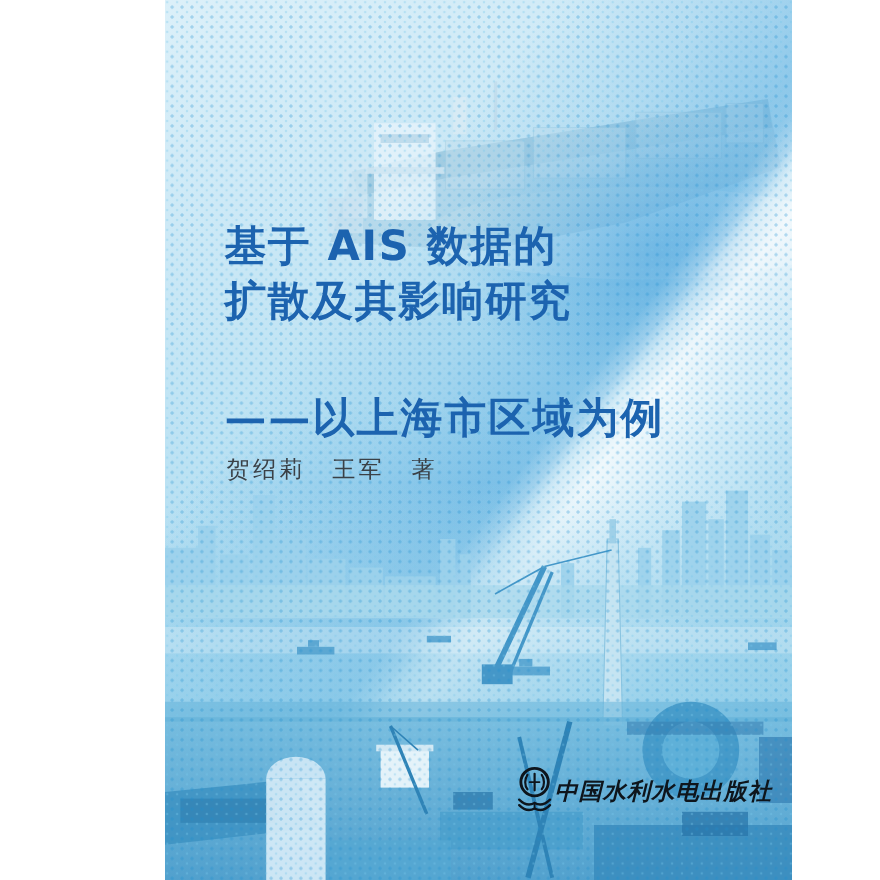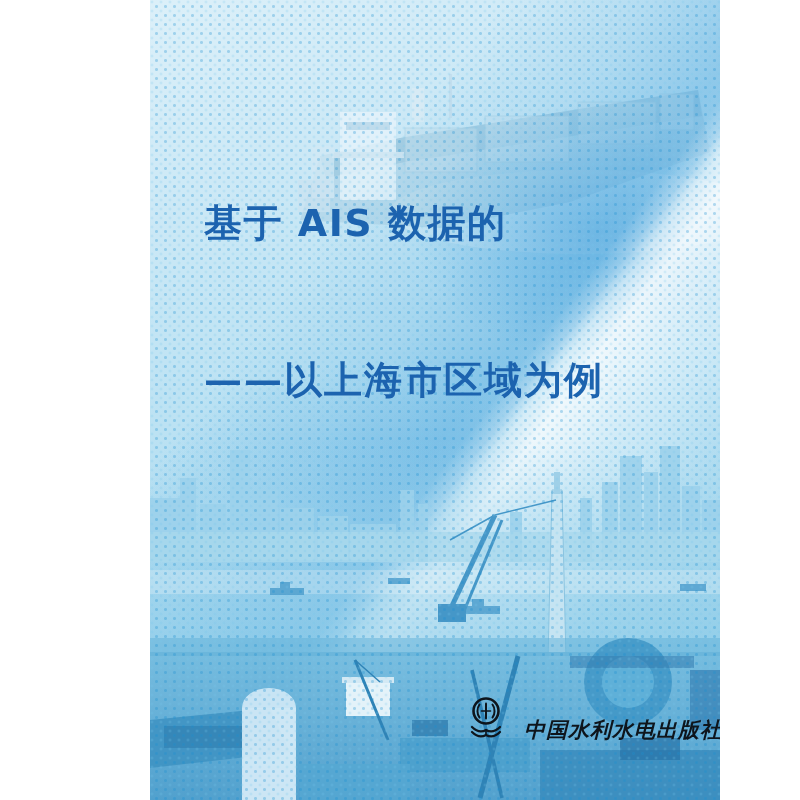--- a/index.html
+++ b/index.html
@@ -47,21 +47,21 @@
     position:absolute;left:54px;top:355px;z-index:10;
     font-family:"DejaVu Serif","Liberation Serif",serif;
     font-size:38px;font-weight:700;letter-spacing:2px;color:#1c63af;white-space:nowrap;
   }
   .authors{
     position:absolute;left:56px;top:413px;z-index:10;
     font-size:21px;font-weight:500;letter-spacing:3px;color:#3a4046;white-space:nowrap;
   }
   .publisher{
     position:absolute;left:318px;top:696px;z-index:10;
-    display:flex;align-items:flex-end;gap:20px;color:#0e151c;
+    display:flex;align-items:center;gap:0;color:#0e151c;
   }
   .pub-icon{flex:0 0 auto;}
   .pub-text{display:flex;flex-direction:column;}
   .pub-name{
     font-family:"DejaVu Serif","Liberation Serif",serif;
     font-style:italic;font-weight:700;font-size:21px;line-height:24px;
     letter-spacing:1px;white-space:nowrap;
   }
   .pub-url{
     font-size:13.5px;font-weight:700;letter-spacing:.8px;line-height:16px;white-space:nowrap;
@@ -173,22 +173,24 @@
       <line x1="330" y1="378" x2="368" y2="236" stroke="#2f83b6" stroke-width="5"></line>
       <line x1="352" y1="378" x2="322" y2="250" stroke="#2f83b6" stroke-width="3.5"></line>
       <line x1="238" y1="320" x2="205" y2="240" stroke="#2f83b6" stroke-width="3"></line>
       <line x1="205" y1="240" x2="230" y2="262" stroke="#2f83b6" stroke-width="1.5"></line>
     </svg>
 
     <div class="layer dots"></div>
 
     <div class="title-block">
       <div class="title-line">基于 AIS 数据的</div>
+      <div class="title-line">扩散及其影响研究</div>
     </div>
     <div class="subtitle">——以上海市区域为例</div>
+    <div class="authors">贺绍莉　王军　著</div>
 
     <div class="publisher">
       <svg class="pub-icon" width="36" height="46" viewBox="0 0 36 46">
         <g stroke="#0e151c" fill="none" stroke-linecap="round">
           <circle cx="18" cy="15" r="12.5" stroke-width="2.6"></circle>
           <path d="M11.5 8.5 C 8.8 12 8.8 18.5 11.5 21.5" stroke-width="2"></path>
           <path d="M24.5 8.5 C 27.2 12 27.2 18.5 24.5 21.5" stroke-width="2"></path>
           <path d="M18 7.5 L 18 22.5" stroke-width="2"></path>
           <path d="M13.5 15 H 22.5" stroke-width="1.6"></path>
           <path d="M4 31 Q 11 38 18 34 Q 25 38 32 31" stroke-width="2.2"></path>

